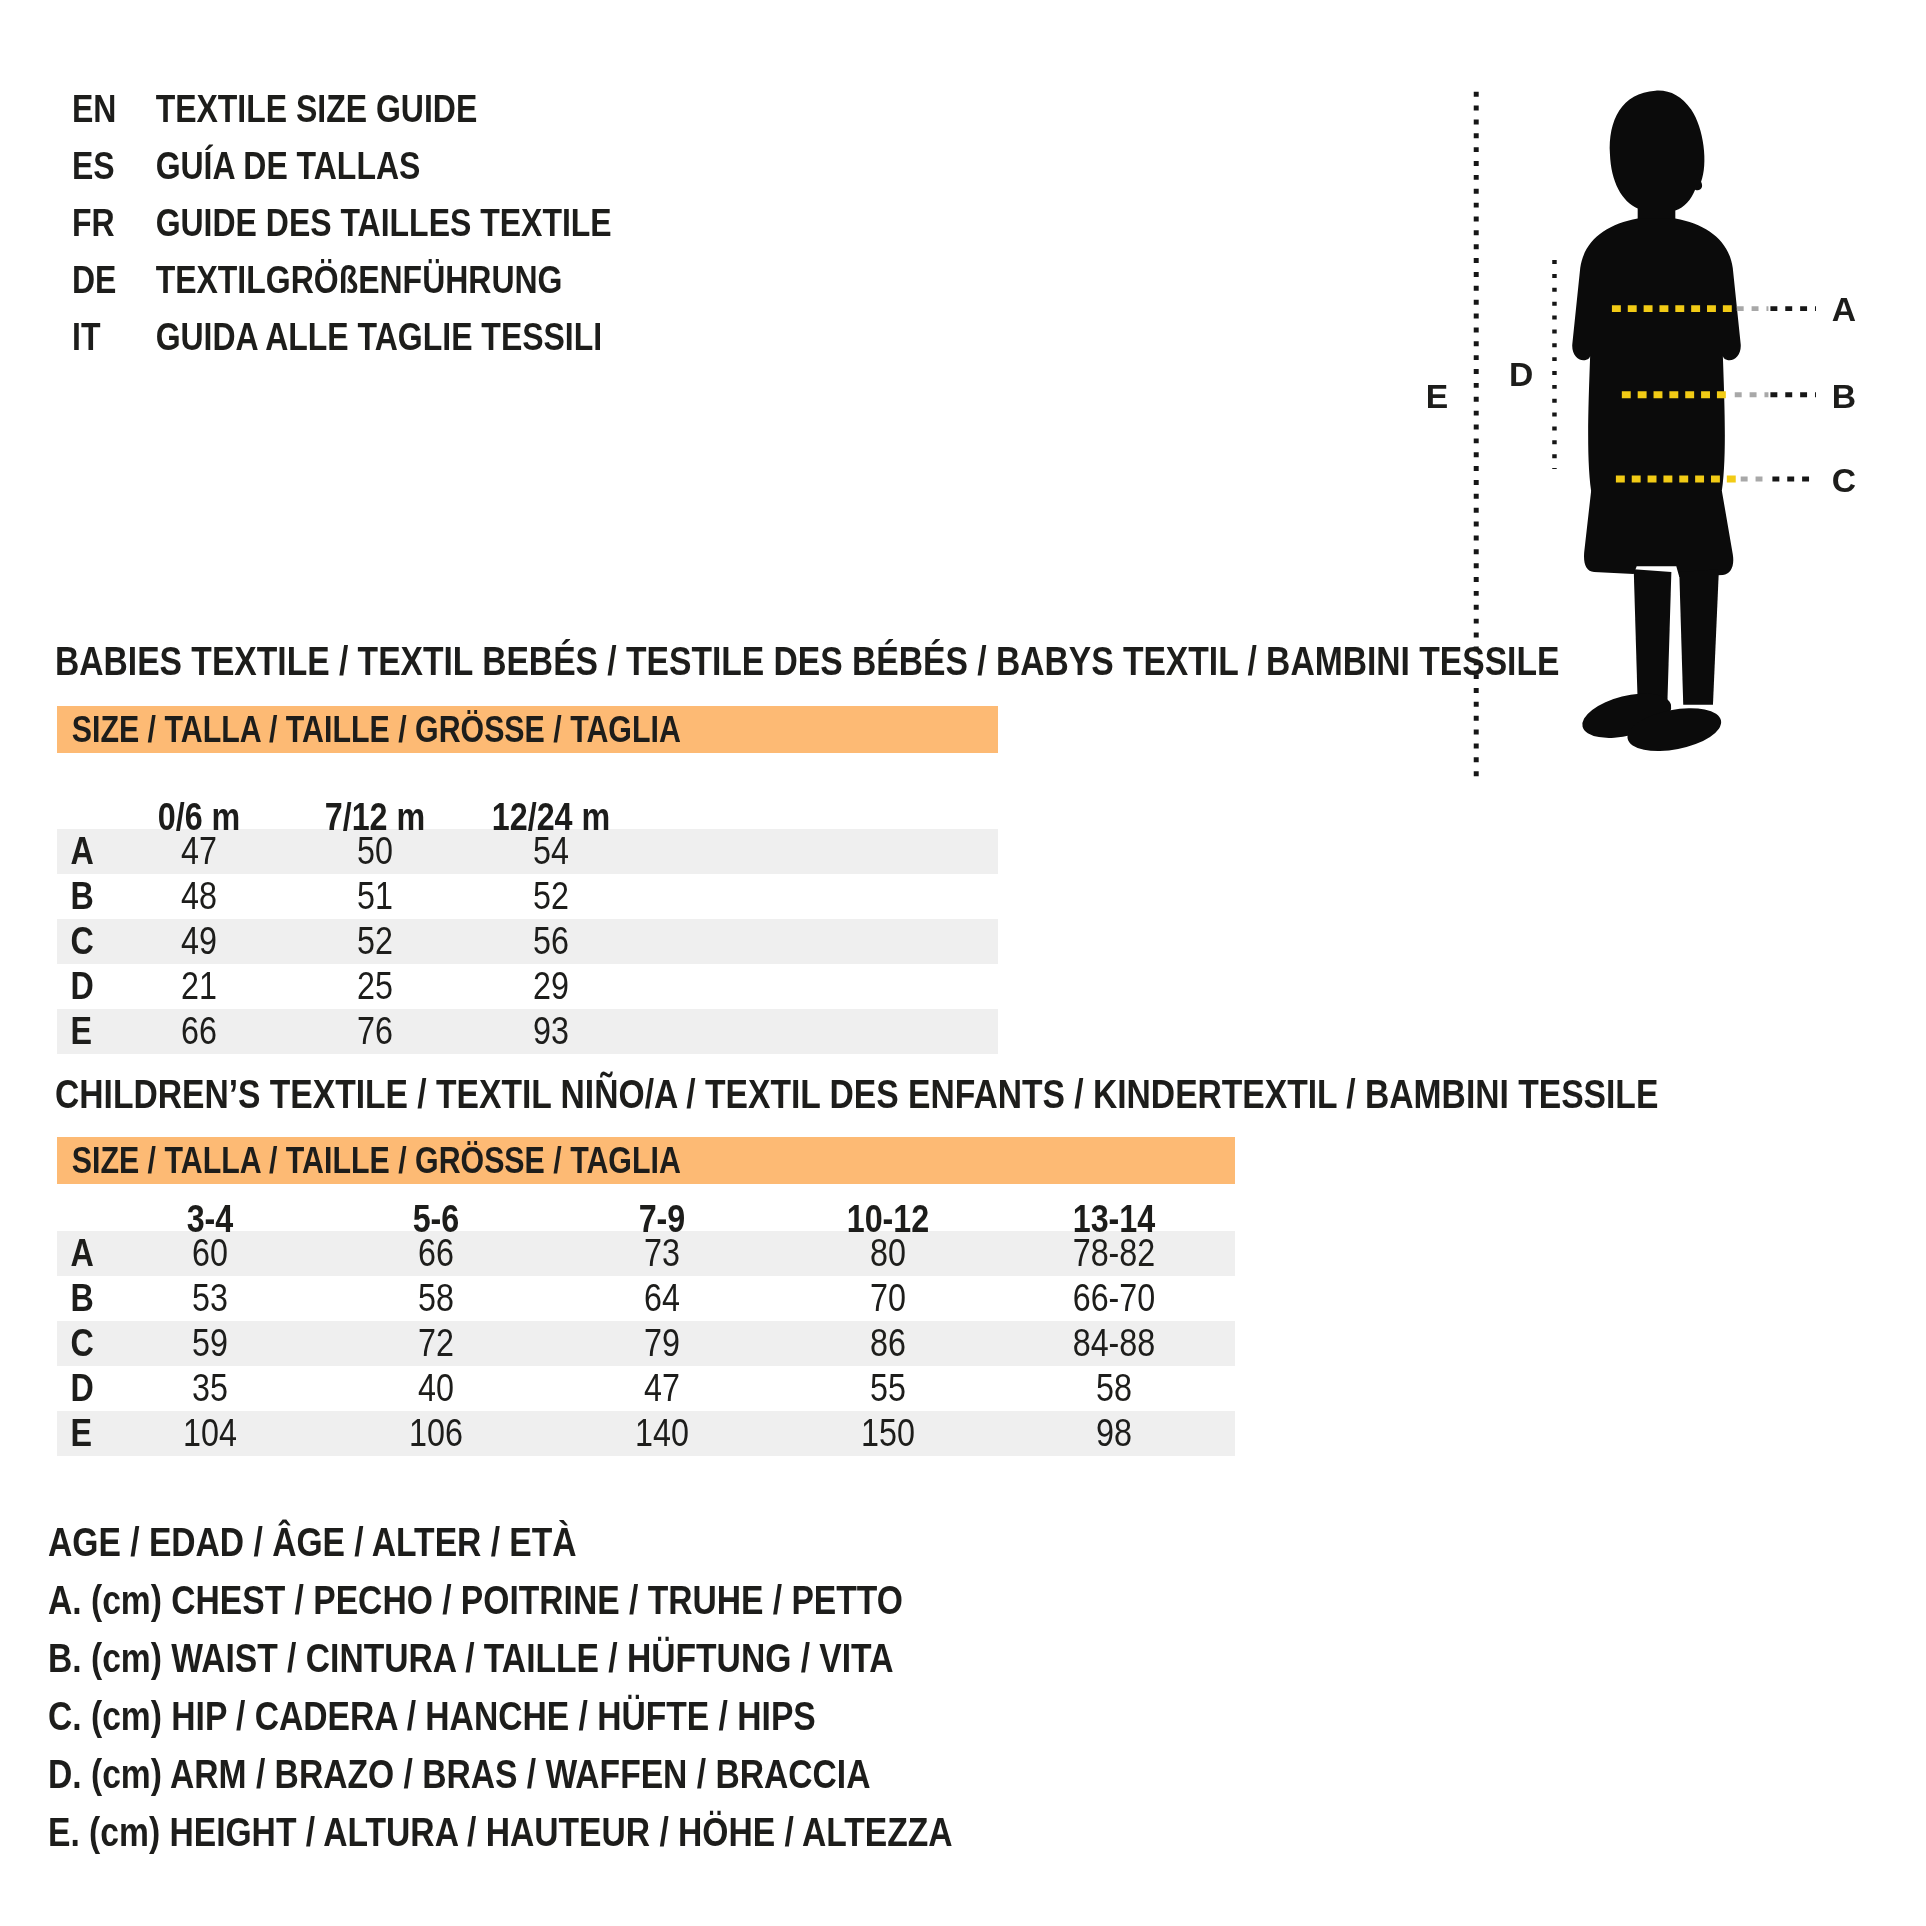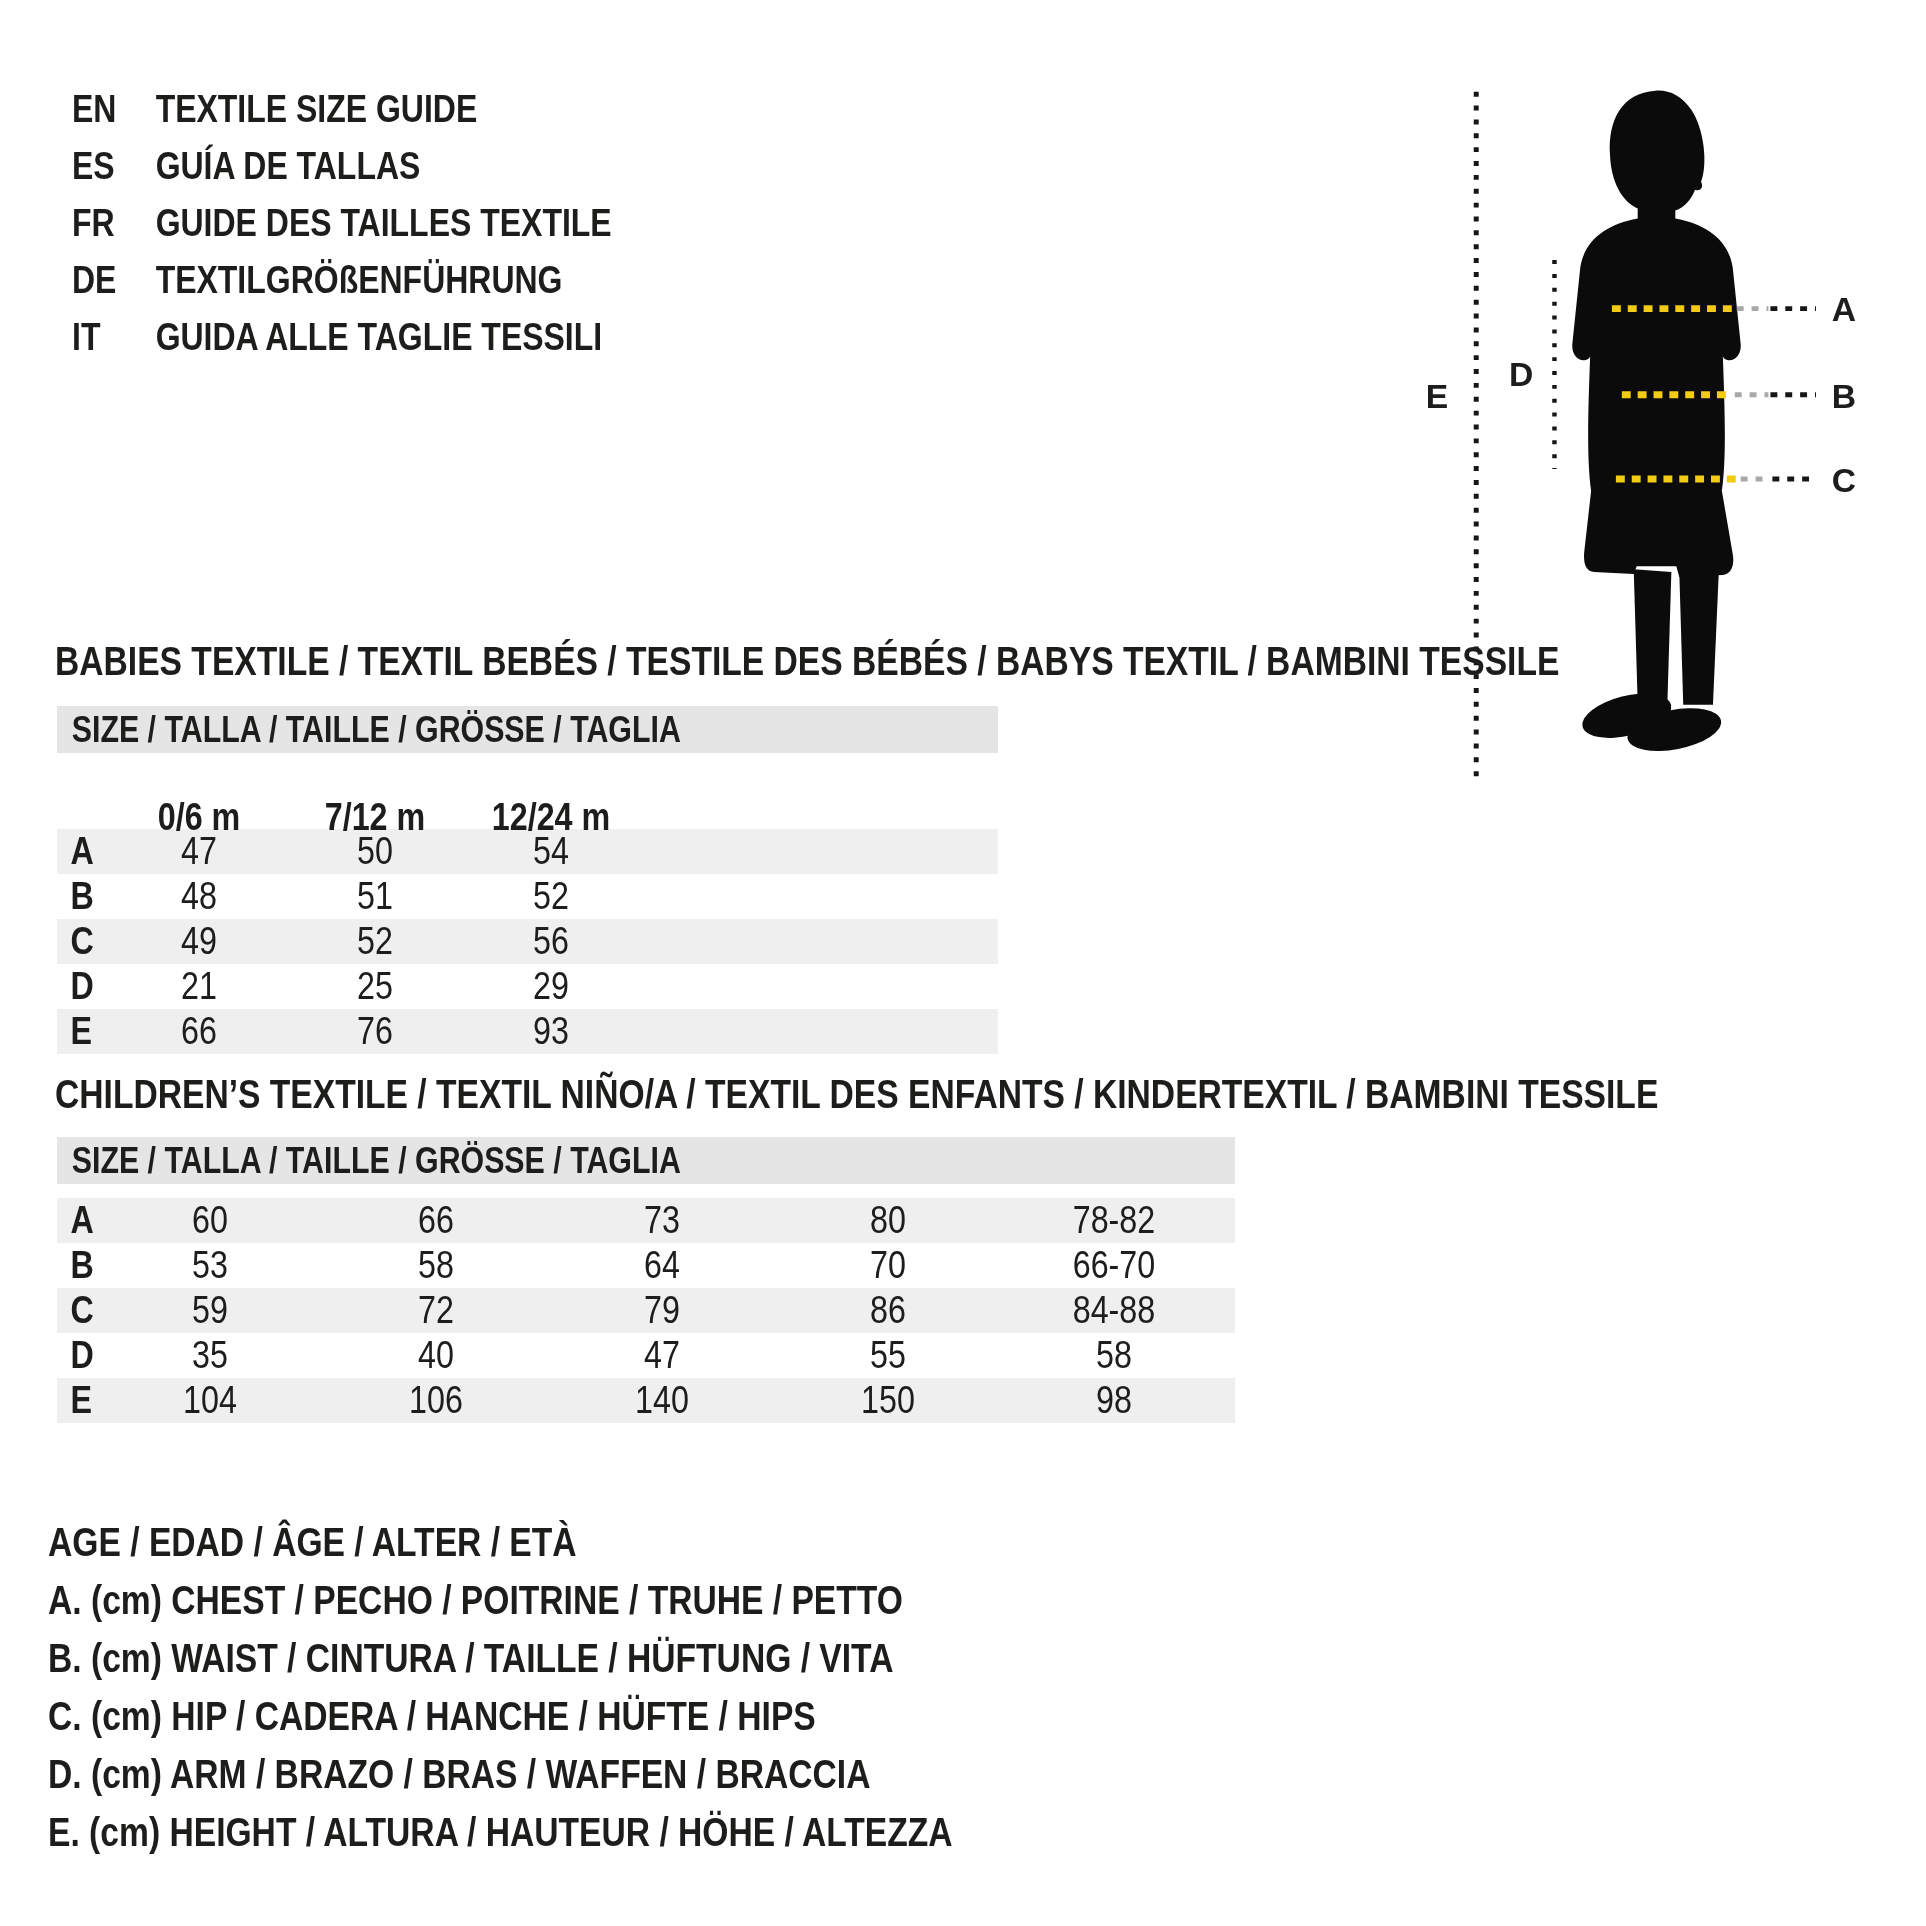--- a/index.html
+++ b/index.html
@@ -10,21 +10,21 @@
   }
   .abs{position:absolute;}
   .cond{transform:scaleX(0.82);transform-origin:0 50%;white-space:nowrap;}
   
   .lang-list{left:72px;top:80px;}
   .lang-row{display:flex;height:57px;align-items:center;font-size:39px;font-weight:700;}
   .lang-code{width:102px;flex:0 0 102px;}
   
   .section-title{left:55px;height:42px;line-height:42px;font-size:41px;font-weight:700;}
   
-  .size-bar{left:57px;height:47px;line-height:47px;background:#e5e5e5;font-size:37px;font-weight:700;}
+  .size-bar{left:57px;height:47px;line-height:47px;background:#fdba74;font-size:37px;font-weight:700;}
   .size-bar .txt{padding-left:18px;}
   
   .tbl{left:57px;}
   .trow{display:grid;align-items:center;font-size:38px;}
   .trow.head{font-weight:700;height:33px;}
   .trow.data{height:45px;}
   .babies .trow{grid-template-columns:54px repeat(3,176px);width:941px;}
   .children .trow{grid-template-columns:40px repeat(5,226px);width:1178px;}
   .trow.alt{background:#efefef;}
   .lcell{text-align:left;padding-left:16px;font-weight:700;transform:scaleX(.85);transform-origin:0 50%;}
@@ -144,20 +144,28 @@
   </div>
 </div>
 
 <div class="abs section-title cond" style="top:1073px;">CHILDREN’S TEXTILE / TEXTIL NIÑO/A / TEXTIL DES ENFANTS / KINDERTEXTIL / BAMBINI TESSILE</div>
 
 <div class="abs size-bar" style="top:1137px;width:1178px;">
   <div class="txt cond">SIZE / TALLA / TAILLE / GRÖSSE / TAGLIA</div>
 </div>
 
 <div class="abs tbl children" style="top:1198px;">
+  <div class="trow head">
+    <div class="lcell"></div>
+    <div class="vcell">3-4</div>
+    <div class="vcell">5-6</div>
+    <div class="vcell">7-9</div>
+    <div class="vcell">10-12</div>
+    <div class="vcell">13-14</div>
+  </div>
   <div class="trow data alt">
     <div class="lcell">A</div>
     <div class="vcell">60</div>
     <div class="vcell">66</div>
     <div class="vcell">73</div>
     <div class="vcell">80</div>
     <div class="vcell">78-82</div>
   </div>
   <div class="trow data">
     <div class="lcell">B</div>

